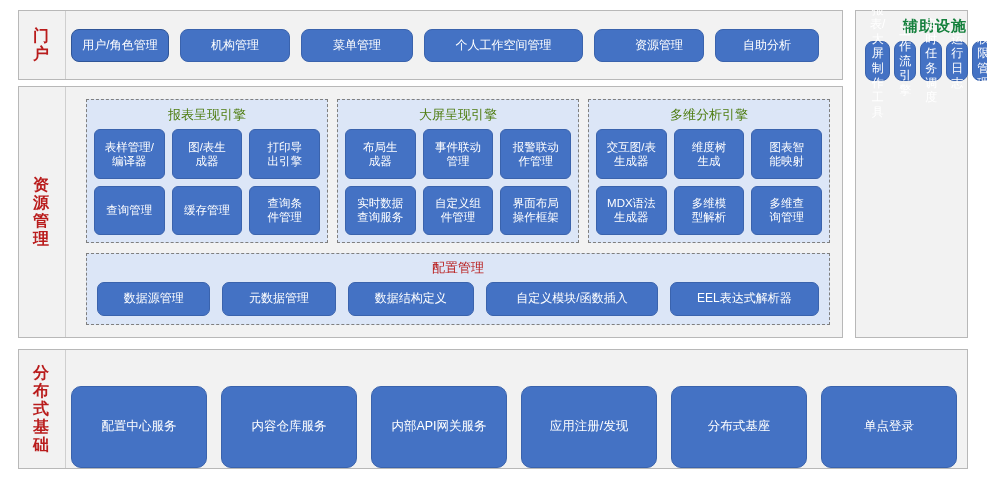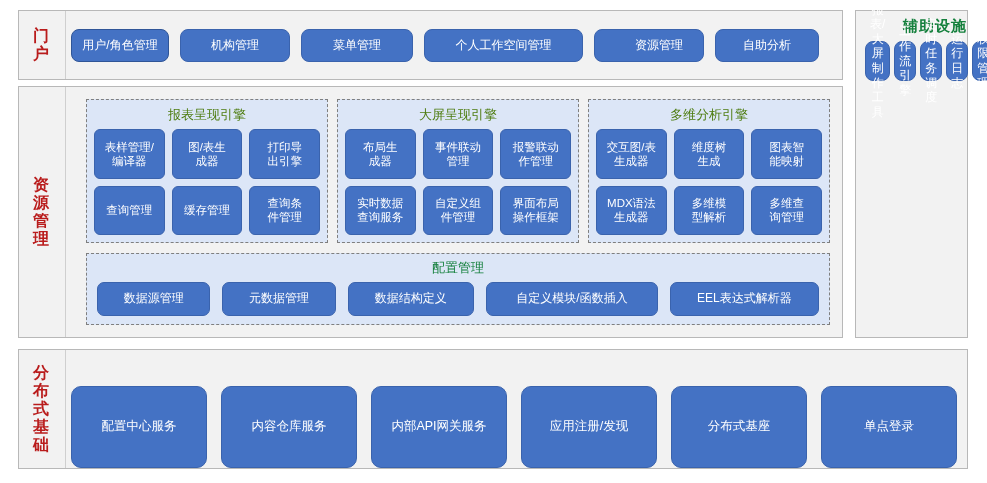--- a/index.html
+++ b/index.html
@@ -106,21 +106,21 @@
   
   .config{
     position:absolute;left:20px;top:166px;right:12px;height:72px;
     background:#dce6f7;
     border:1px dashed #7f7f7f;
     box-sizing:border-box;
     padding:3px 10px 8px 10px;
     display:flex;flex-direction:column;
   }
   .config-title{
-    text-align:center;font-size:13px;color:#15803d;padding:2px 0 4px 0;
+    text-align:center;font-size:13px;color:#b91c1c;padding:2px 0 4px 0;
   }
   .config-row{
     flex:1;display:flex;align-items:center;gap:12px;justify-content:flex-start;
   }
   .config-row .btn{height:34px;border-radius:7px;font-size:12px;}
   .cb0{width:125px;}
   .cb1{width:125px;}
   .cb2{width:140px;}
   .cb3{width:190px;}
   .cb4{width:165px;}

